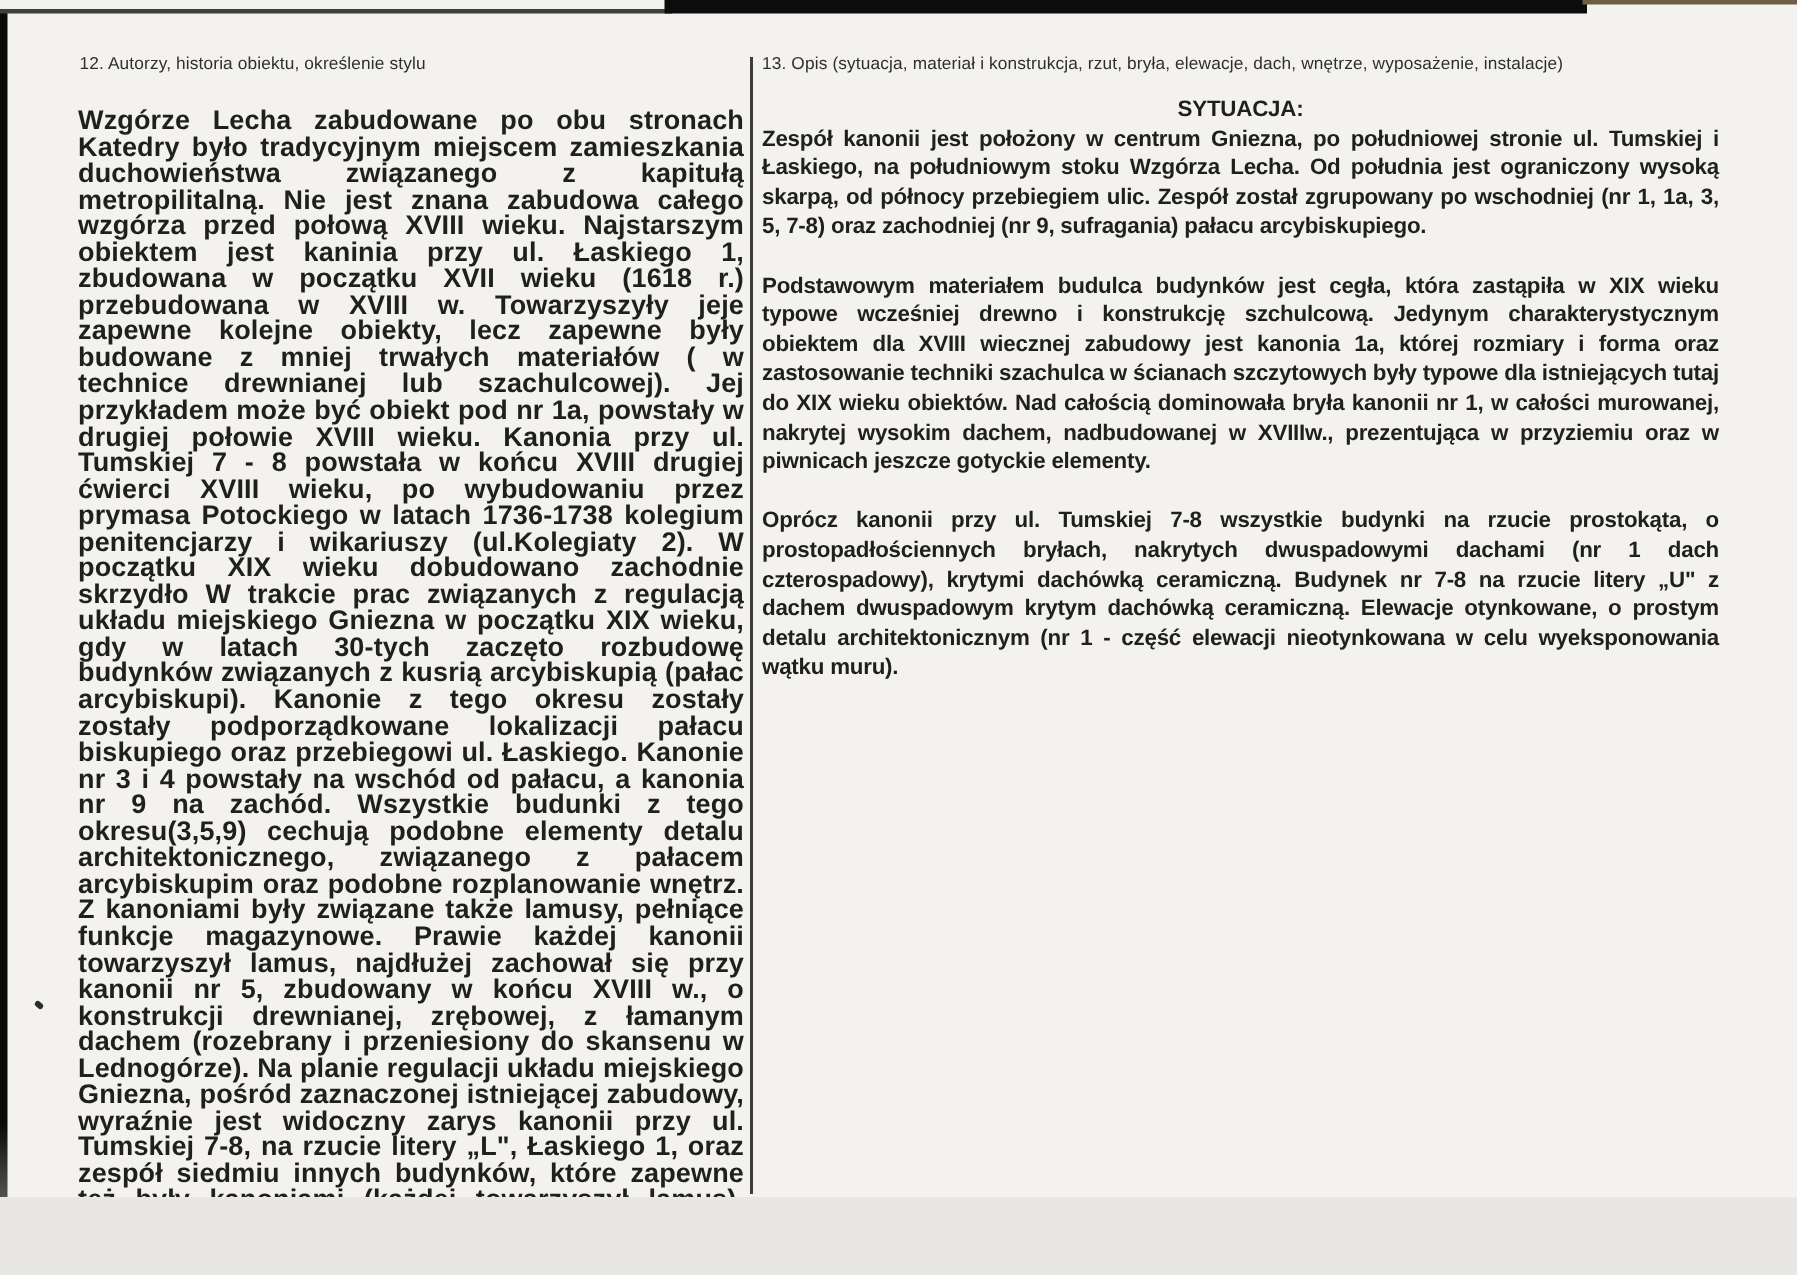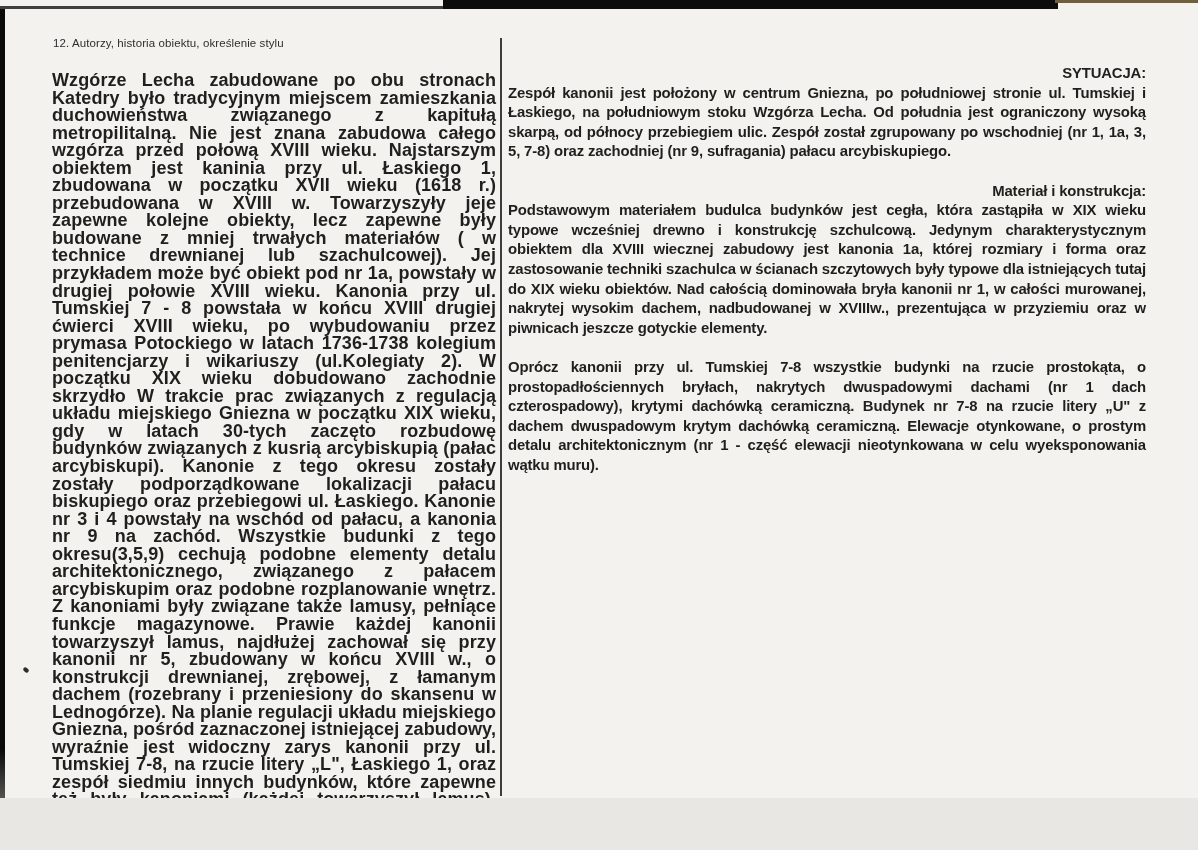--- a/index.html
+++ b/index.html
@@ -96,49 +96,49 @@
     left: 508px; top: 64px;
     width: 638px;
     font-size: 14.9px;
     line-height: 19.6px;
     font-weight: bold;
     color: #1f1f1d;
     text-align: justify;
     letter-spacing: -0.15px;
   }
   .right-section { margin-bottom: 19.6px; }
-  .right-section .section-heading { text-align: right; }
+  .right-section .section-heading { text-align: center; }
   .right-section .section-text { }
 </style>
 </head>
 <body>
 
 <div class="page">
 
   <div class="edge-left"></div>
   <div class="edge-top-left"></div>
   <div class="edge-top-mid"></div>
   <div class="edge-top-right"></div>
   <div class="edge-bottom-left"></div>
   <div class="edge-bottom-right"></div>
   <div class="speck"></div>
 
   <div class="column-divider"></div>
 
   <div class="field-header left">12. Autorzy, historia obiektu, określenie stylu</div>
+  <div class="field-header right">13. Opis (sytuacja, materiał i konstrukcja, rzut, bryła, elewacje, dach, wnętrze, wyposażenie, instalacje)</div>
 
   <div class="left-body">Wzgórze Lecha zabudowane po obu stronach Katedry było tradycyjnym miejscem zamieszkania duchowieństwa związanego z kapitułą metropilitalną. Nie jest znana zabudowa całego wzgórza przed połową XVIII wieku. Najstarszym obiektem jest kaninia przy ul. Łaskiego 1, zbudowana w początku XVII wieku (1618 r.) przebudowana w XVIII w. Towarzyszyły jeje zapewne kolejne obiekty, lecz zapewne były budowane z mniej trwałych materiałów ( w technice drewnianej lub szachulcowej). Jej przykładem może być obiekt pod nr 1a, powstały w drugiej połowie XVIII wieku. Kanonia przy ul. Tumskiej 7 - 8 powstała w końcu XVIII drugiej ćwierci XVIII wieku, po wybudowaniu przez prymasa Potockiego w latach 1736-1738 kolegium penitencjarzy i wikariuszy (ul.Kolegiaty 2). W początku XIX wieku dobudowano zachodnie skrzydło W trakcie prac związanych z regulacją układu miejskiego Gniezna w początku XIX wieku, gdy w latach 30-tych zaczęto rozbudowę budynków związanych z kusrią arcybiskupią (pałac arcybiskupi). Kanonie z tego okresu zostały zostały podporządkowane lokalizacji pałacu biskupiego oraz przebiegowi ul. Łaskiego. Kanonie nr 3 i 4 powstały na wschód od pałacu, a kanonia nr 9 na zachód. Wszystkie budunki z tego okresu(3,5,9) cechują podobne elementy detalu architektonicznego, związanego z pałacem arcybiskupim oraz podobne rozplanowanie wnętrz. Z kanoniami były związane także lamusy, pełniące funkcje magazynowe. Prawie każdej kanonii towarzyszył lamus, najdłużej zachował się przy kanonii nr 5, zbudowany w końcu XVIII w., o konstrukcji drewnianej, zrębowej, z łamanym dachem (rozebrany i przeniesiony do skansenu w Lednogórze). Na planie regulacji układu miejskiego Gniezna, pośród zaznaczonej istniejącej zabudowy, wyraźnie jest widoczny zarys kanonii przy ul. Tumskiej 7-8, na rzucie litery „L", Łaskiego 1, oraz zespół siedmiu innych budynków, które zapewne też były kanoniami (każdej towarzyszył lamus). Otoczenie katedry, a także kanonii wraz z pałacem arcybiskupim zostało uporządkowane w 1929 roku, według projektów architekta Stefana Cybichowskiego. Zaprojektowano nowe ogrodzenia, źródełko między kanonią nr 1 a pałacem arcybiskupim, układ dróg w tym rejonie i płytę Placu Katedralnego ze schodami i lkoalizacją pomnika Bolesława Chrobrego dłuta Marcina Rożka.</div>
 
   <div class="right-body">
     <div class="right-section">
       <div class="section-heading">SYTUACJA:</div>
       <div class="section-text">Zespół kanonii jest położony w centrum Gniezna, po południowej stronie ul. Tumskiej i Łaskiego, na południowym stoku Wzgórza Lecha. Od południa jest ograniczony wysoką skarpą, od północy przebiegiem ulic. Zespół został zgrupowany po wschodniej (nr 1, 1a, 3, 5, 7-8) oraz zachodniej (nr 9, sufragania) pałacu arcybiskupiego.</div>
     </div>
     <div class="right-section">
-      <div class="section-heading">Materiał i konstrukcja:</div>
       <div class="section-text">Podstawowym materiałem budulca budynków jest cegła, która zastąpiła w XIX wieku typowe wcześniej drewno i konstrukcję szchulcową. Jedynym charakterystycznym obiektem dla XVIII wiecznej zabudowy jest kanonia 1a, której rozmiary i forma oraz zastosowanie techniki szachulca w ścianach szczytowych były typowe dla istniejących tutaj do XIX wieku obiektów. Nad całością dominowała bryła kanonii nr 1, w całości murowanej, nakrytej wysokim dachem, nadbudowanej w XVIIIw., prezentująca w przyziemiu oraz w piwnicach jeszcze gotyckie elementy.</div>
     </div>
     <div class="right-section">
       <div class="section-heading"></div>
       <div class="section-text">Oprócz kanonii przy ul. Tumskiej 7-8 wszystkie budynki na rzucie prostokąta, o prostopadłościennych bryłach, nakrytych dwuspadowymi dachami (nr 1 dach czterospadowy), krytymi dachówką ceramiczną. Budynek nr 7-8 na rzucie litery „U" z dachem dwuspadowym krytym dachówką ceramiczną. Elewacje otynkowane, o prostym detalu architektonicznym (nr 1 - część elewacji nieotynkowana w celu wyeksponowania wątku muru).</div>
     </div>
   </div>
 
 </div>
 

